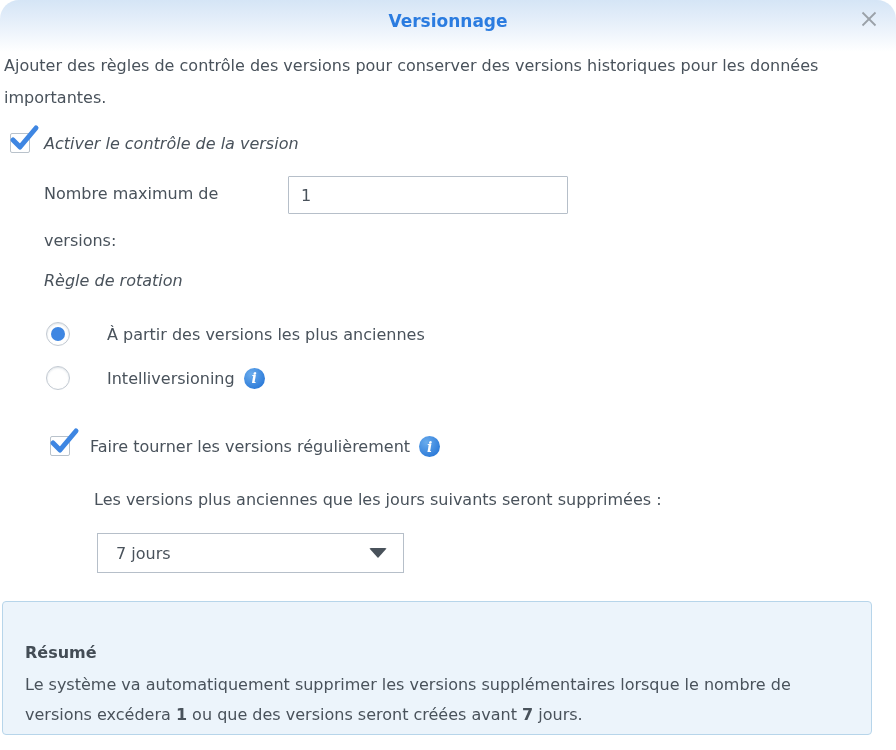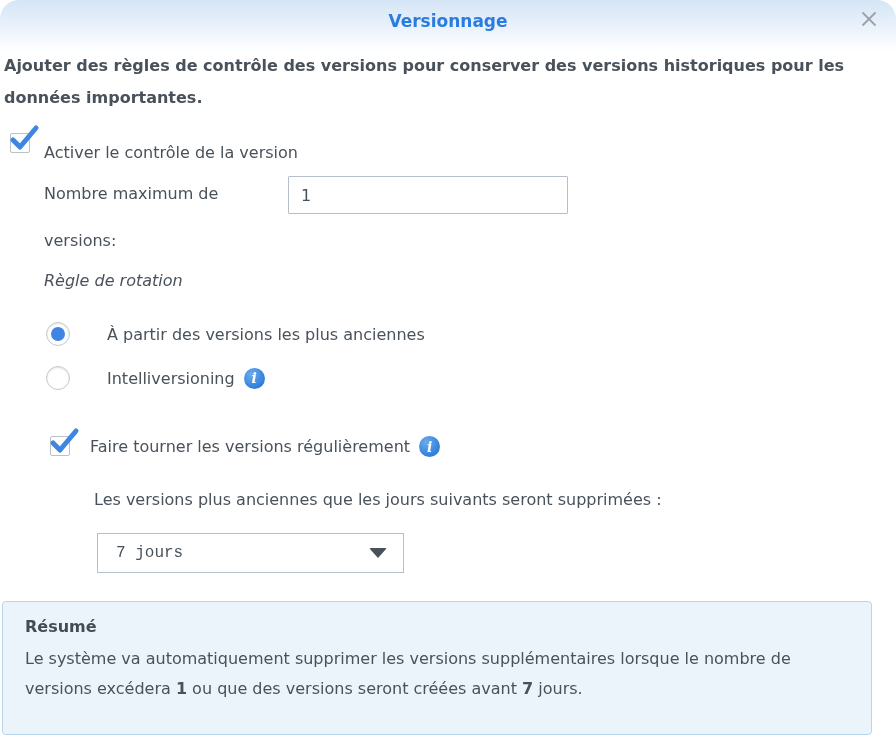--- a/index.html
+++ b/index.html
@@ -34,21 +34,20 @@
     width: 22px; height: 22px;
     display: flex; align-items: center; justify-content: center;
     cursor: pointer;
   }
   .intro-text {
     position: absolute;
     left: 4px; top: 50px;
     width: 886px;
     font-size: 16px;
     line-height: 32px;
-    font-weight: bold;
   }
   
   .checkbox-box {
     position: relative;
     width: 20px; height: 20px;
     background: #ffffff;
     border: 1px solid #b9c2cb;
     border-radius: 2px;
   }
   .check-svg {
@@ -56,21 +55,21 @@
     left: -2px; top: -9px;
     overflow: visible;
   }
   .row-label { font-size: 16px; }
   .enable-row {
     position: absolute;
     left: 10px; top: 133px;
     display: flex; align-items: flex-start;
     cursor: pointer;
   }
-  .enable-row .row-label { margin-left: 14px; margin-top: 10px; }
+  .enable-row .row-label { margin-left: 14px; margin-top: 1px; font-style: italic; }
   .max-versions-label {
     position: absolute;
     left: 44px; top: 170px;
     width: 224px;
     font-size: 16px;
     line-height: 47px;
   }
   .max-versions-input {
     position: absolute;
     left: 288px; top: 176px;
@@ -142,21 +141,20 @@
   .retention-dropdown {
     position: absolute;
     left: 97px; top: 533px;
     width: 307px; height: 40px;
     border: 1px solid #b6bfc9;
     background: #ffffff;
     display: flex; align-items: center;
     padding: 0 16px 0 18px;
     font-size: 16px;
     cursor: pointer;
-    font-family: Liberation Mono, monospace;
   }
   .dropdown-value { flex: 1 1 auto; }
   .dropdown-arrow {
     width: 0; height: 0;
     border-left: 9px solid transparent;
     border-right: 9px solid transparent;
     border-top: 10px solid #49525b;
     border-radius: 2px;
     flex: 0 0 auto;
   }
@@ -166,20 +164,21 @@
     width: 870px; height: 134px;
     background: #ecf4fb;
     border: 1px solid #b7d5ea;
     border-radius: 4px;
     padding: 15px 22px;
   }
   .summary-title {
     font-size: 16px;
     font-weight: bold;
     color: #434c55;
+    margin-top: 26px;
   }
   .summary-text {
     margin-top: 8px;
     width: 814px;
     font-size: 16px;
     line-height: 30px;
   }
   .summary-text b { font-weight: bold; }
 </style>
 </head>

